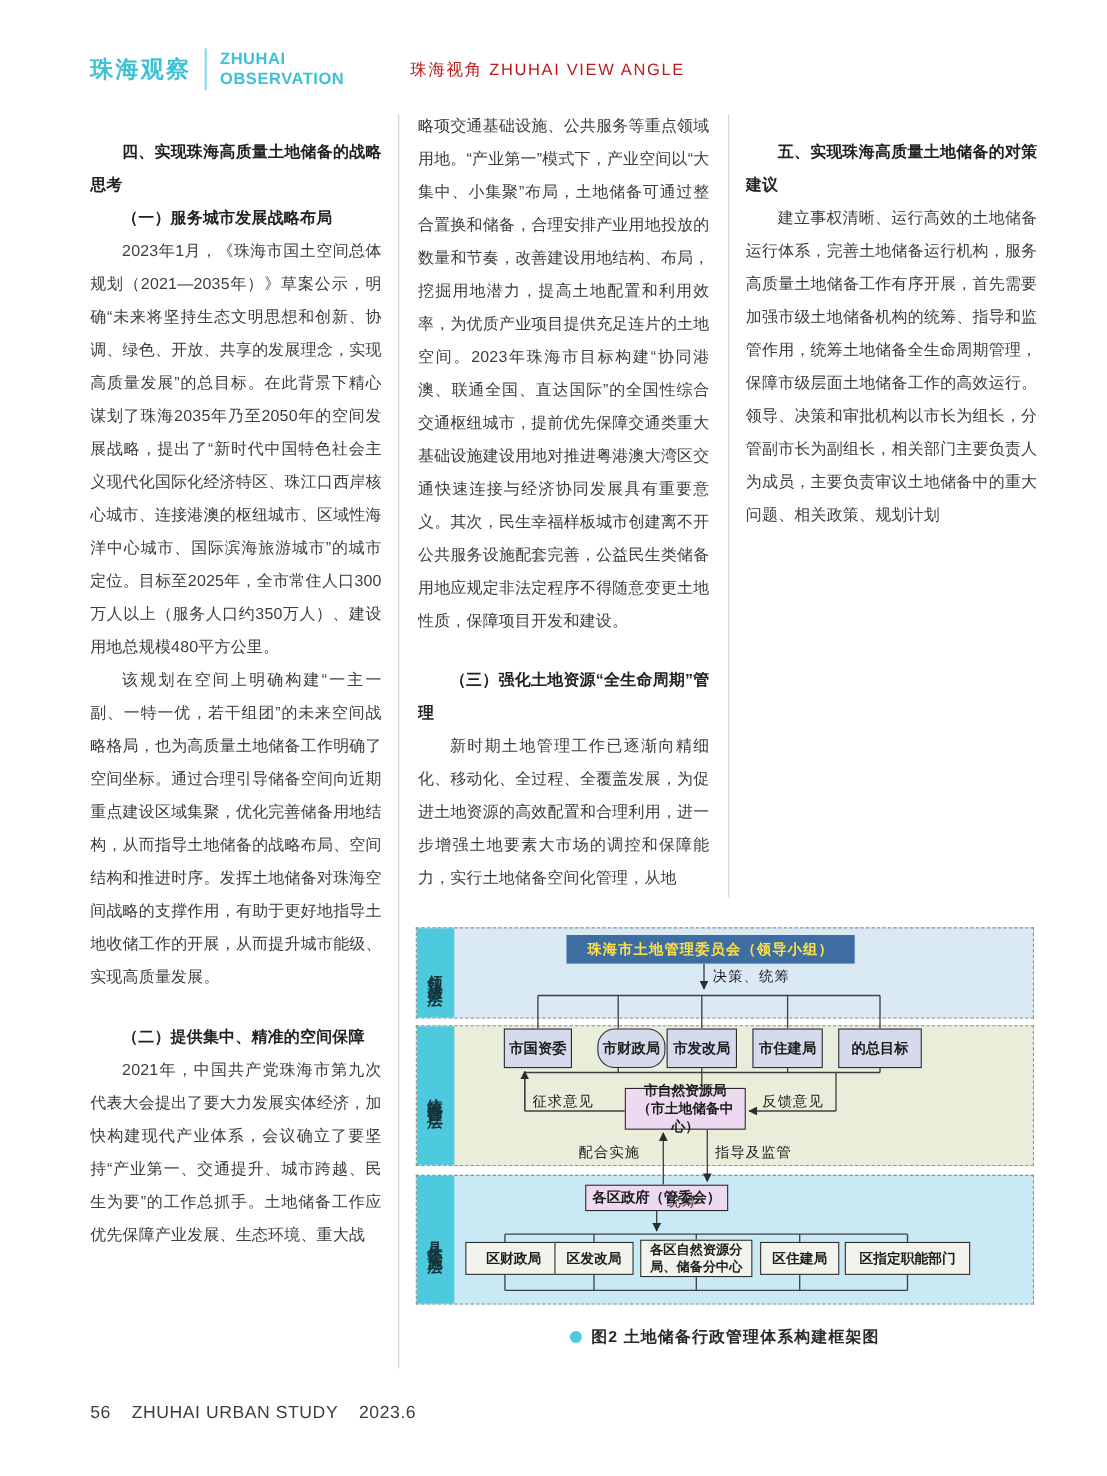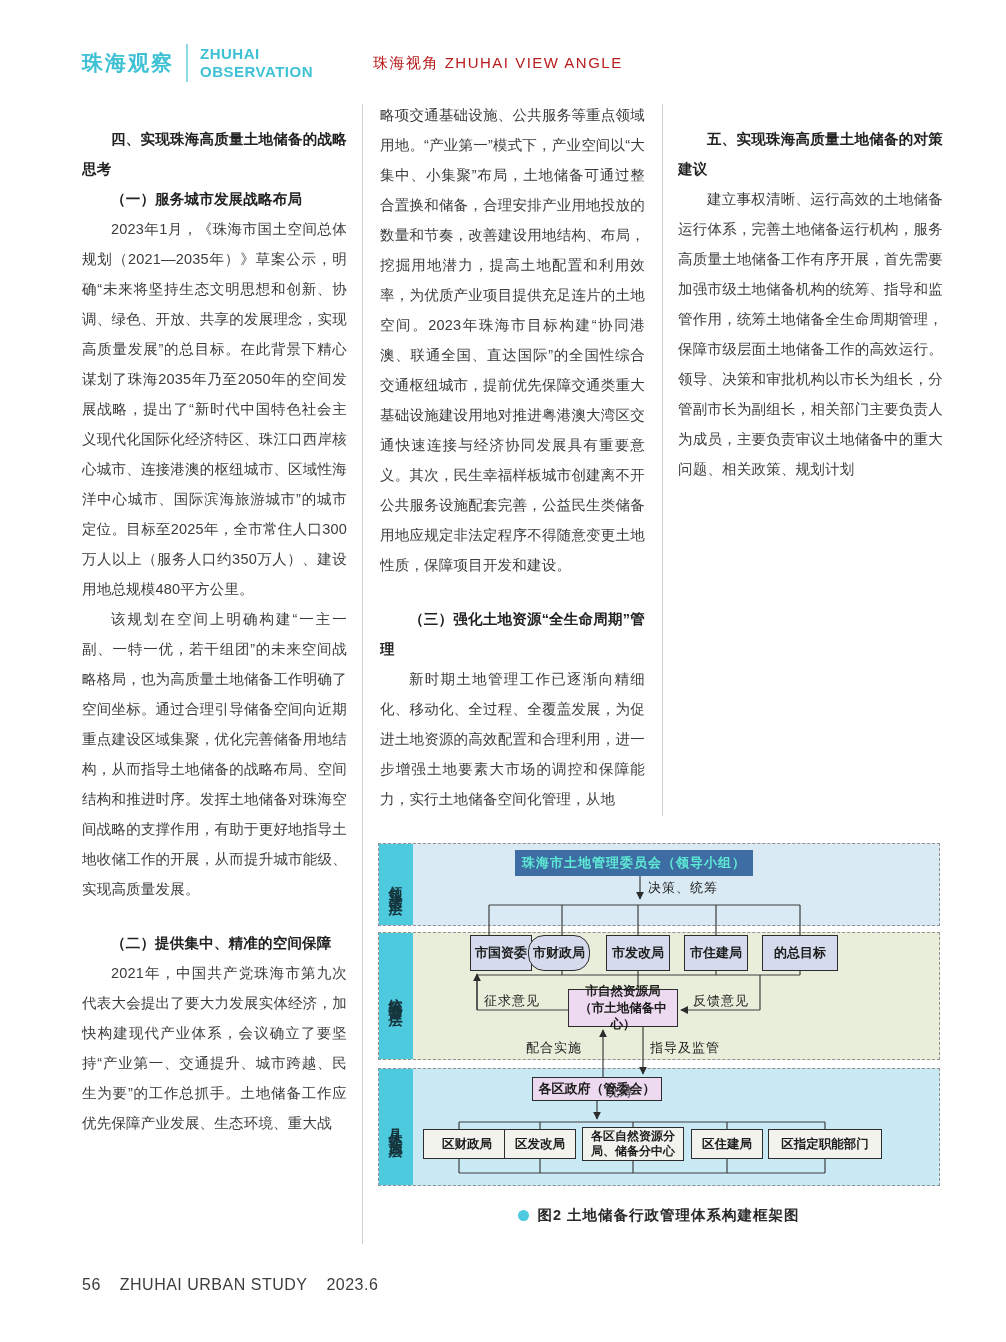--- a/index.html
+++ b/index.html
@@ -30,25 +30,25 @@
   .band { position:absolute; left:0; width:562px; border:1px dashed #909090; }
   #band1 { top:0;   height:83px;  background:#d9eaf4; }
   #band2 { top:89px; height:128px; background:#e9eeda; }
   #band3 { top:225px; height:118px; background:#c9e9f5; }
   .layer-label { position:absolute; left:0; top:0; width:34px; height:100%;
     background:#4ecade; display:flex; align-items:center; justify-content:center;
     writing-mode:vertical-rl; text-orientation:upright;
     font-weight:bold; font-size:14px; color:#15343c; letter-spacing:4px; }
   .dbox { position:absolute; display:flex; align-items:center; justify-content:center;
     text-align:center; font-weight:bold; color:#1c1c1c; border:1.5px solid #2c2c2c; }
-  #topbox { left:137px; top:7px; width:238px; height:26px; background:#3d6da3;
-    color:#5eead4; font-size:13px; border:none; letter-spacing:1px; }
+  #topbox { left:137px; top:7px; width:262px; height:26px; background:#3d6da3;
+    color:#fde047; font-size:13px; border:none; letter-spacing:1px; }
   .bureau { top:92px; height:36px; background:#d5dbec; font-size:13px; }
-  #bu0 { left:92px;  width:62px; }
-  #bu1 { left:150px; width:62px;border-radius:16px; }
+  #bu0 { left:80px;  width:62px; }
+  #bu1 { left:165px; width:62px;border-radius:16px; }
   #bu2 { left:228px; width:64px; }
   #bu3 { left:306px; width:64px; }
   #bu4 { left:384px; width:76px; }
   #pinkbox { left:190px; top:146px; width:110px; height:38px; background:#eedaf0;
     font-size:12.5px; flex-direction:column; line-height:1.35; }
   #distgov { left:154px; top:234px; width:130px; height:24px; background:#eedaf0; font-size:13px; }
   .district { top:286px; height:30px; background:#f3f3ee; font-size:12.5px; }
   #di0 { left:45px;  width:88px; }
   #di1 { left:126px; width:72px; }
   #di2 { left:204px; width:102px; top:284px; height:34px; font-size:12px; line-height:1.25; }

